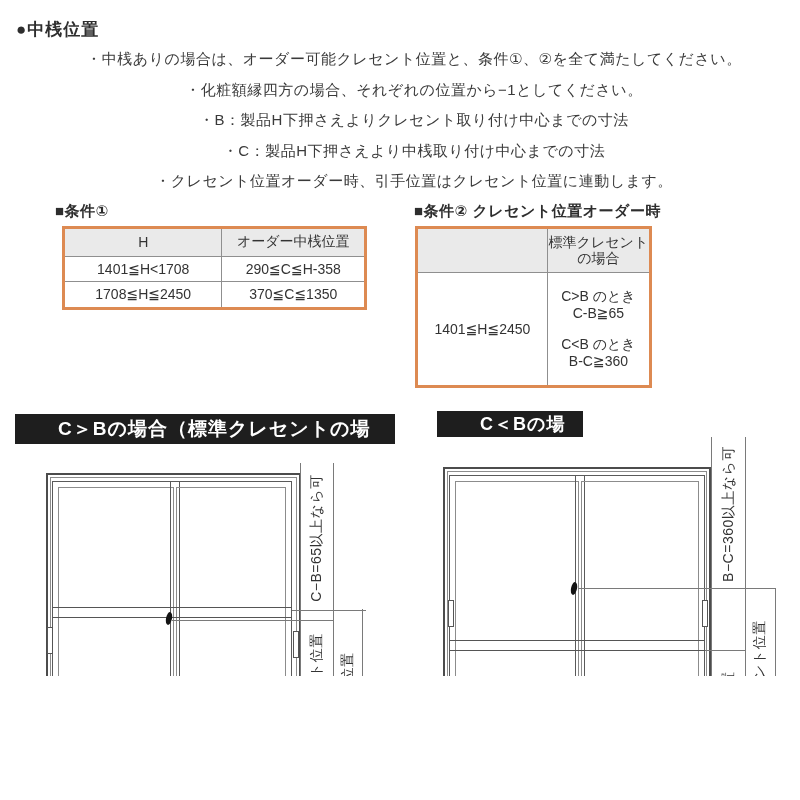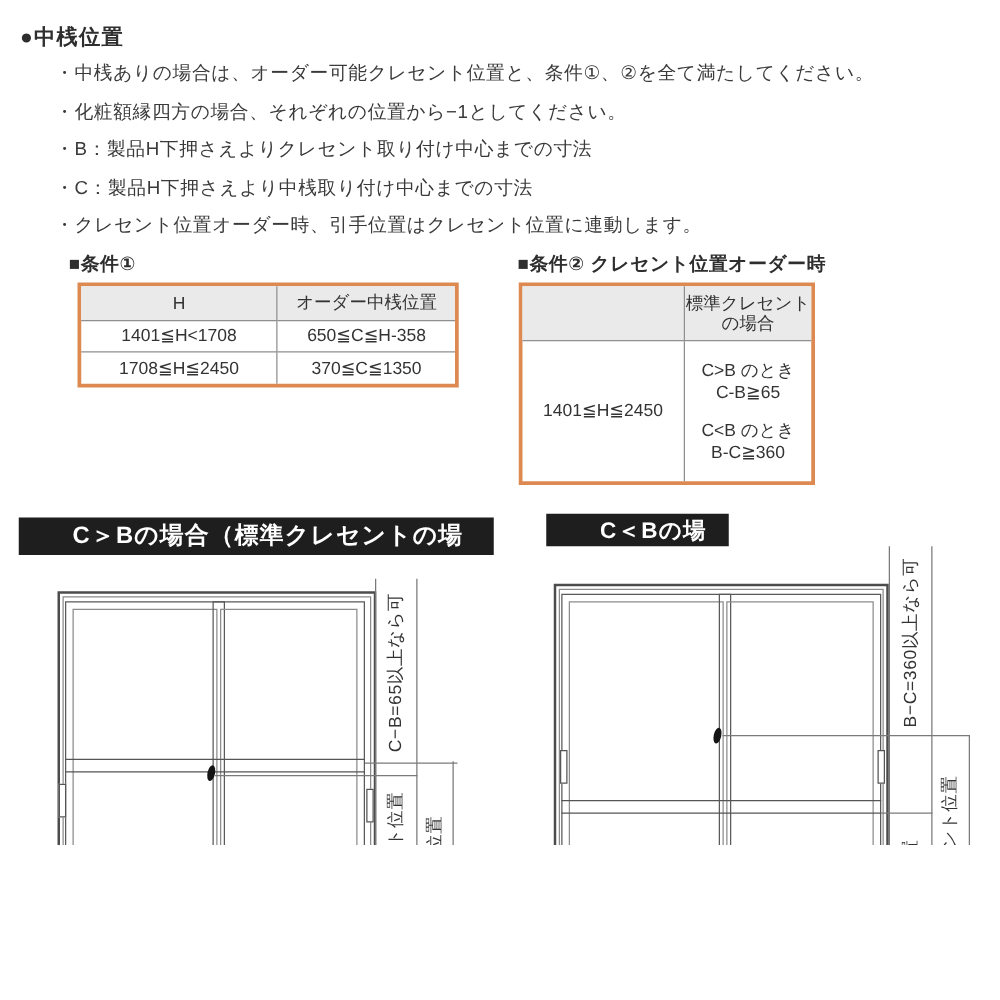--- a/index.html
+++ b/index.html
@@ -2,21 +2,21 @@
 <html><head>
 <meta charset="utf-8">
 <style>
   * { margin:0; padding:0; box-sizing:border-box; }
   html,body { background:#fff; }
   body { font-family:"Liberation Sans","DejaVu Sans",sans-serif; color:#333; }
   #page { position:relative; width:800px; height:676px; background:#fff; overflow:hidden; }
 
   
   .doc-title { position:absolute; left:16px; top:18px; font-size:17px; font-weight:bold; color:#2e2e2e; letter-spacing:1px; }
-  .bullets { position:absolute; left:44px; top:44px; width:740px; }
+  .bullets { position:absolute; left:44px; top:44px; width:740px;text-align:center; }
   .bullets div { font-size:15px; line-height:30.5px; color:#3a3a3a; letter-spacing:0.5px; white-space:nowrap; }
 
   
   .tbl-title { position:absolute; font-size:15px; font-weight:bold; color:#2e2e2e; letter-spacing:0.5px;text-align:right; }
   .tbl-wrap { position:absolute; border:3px solid #dd8a52; background:#fff; }
   table.cond { border-collapse:collapse; width:100%; height:100%; table-layout:fixed; }
   table.cond th, table.cond td { border:1px solid #8f8f8f; font-size:14px; text-align:center; vertical-align:middle; color:#333; font-weight:normal; }
   table.cond tr.hdr th { background:#eaeaea; }
   table.cond .nob-t { border-top:none; } table.cond .nob-b { border-bottom:none;text-align:center; }
   table.cond .nob-l { border-left:none; } table.cond .nob-r { border-right:none; }
@@ -58,21 +58,21 @@
   <div class="tbl-title" style="left:55px; top:202px;">■条件①</div>
   <div class="tbl-wrap" style="left:62px; top:226px; width:305px; height:84px;">
     <table class="cond">
       <tbody>
           <tr class="hdr" style="height:27px;">
         <th style="width:52.5%;" class="nob-t nob-l">H</th>
         <th class="nob-t nob-r">オーダー中桟位置</th>
       </tr>
       <tr style="height:25px;">
         <td class="nob-l">1401≦H&lt;1708</td>
-        <td class="nob-r">650≦C≦H-358</td>
+        <td class="nob-r">290≦C≦H-358</td>
       </tr>
       <tr>
         <td class="nob-l nob-b">1708≦H≦2450</td>
         <td class="nob-r nob-b">370≦C≦1350</td>
       </tr>
     </tbody>
       </table>
   </div>
 
   <div class="tbl-title" style="left:414px; top:202px;">■条件② クレセント位置オーダー時</div>

